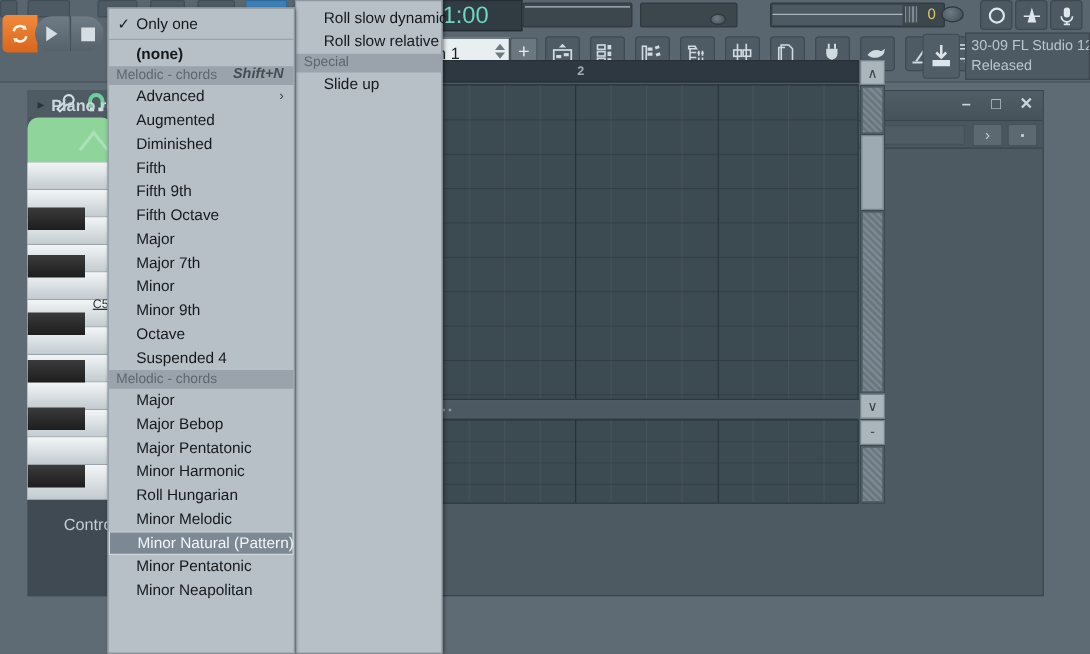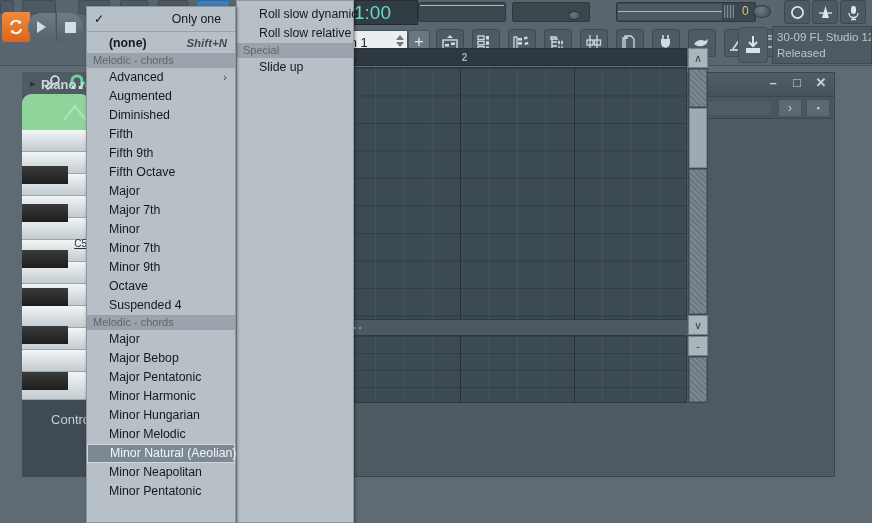--- a/index.html
+++ b/index.html
@@ -254,21 +254,21 @@
     height: 15px; line-height: 15px;
     background: #9aa3ab;
     color: #5c6view;
     color: #5e666d;
     font-size: 11px;
     padding-left: 6px;
     white-space: nowrap;
   }
   .menu-sep { height: 1px; background: #9aa3ab; margin: 2px 0; }
   .menu-shortcut {
-    position: absolute; right: 8px; top: 0;
+    position: absolute; right: 8px; top: 16px;
     font-style: italic; color: #454d53; font-size: 11.5px;
   }
   .submenu-arrow {
     position: absolute; right: 8px; top: 0; color: #3b4349; font-size: 11px;
   }
   .menu-spacer { height: 6px; }
 </style>
 </head>
 <body>
 
@@ -547,52 +547,51 @@
   <div class="menu" style="left:236px; top:0px; width:118px; height:523px;">
     <div class="menu-spacer" style="height:4px;"></div>
     <div class="menu-item">Roll slow dynamic</div>
     <div class="menu-item">Roll slow relative</div>
     <div class="menu-header">Special</div>
     <div class="menu-item">Slide up</div>
   </div>
 
   <div class="menu" style="left:86px; top:6px; width:150px; height:517px;">
 
-    <div class="menu-item checked" style="margin-top:3px;text-align:right;">Only one</div>
+    <div class="menu-item checked" style="margin-top:3px;">Only one</div>
     <div class="menu-sep"></div>
     <div class="menu-item bold">
       <span>(none)</span>
       <span class="menu-shortcut">Shift+N</span>
     </div>
 
     <div class="menu-header">Melodic - chords</div>
 
     <div class="menu-item">
       <span>Advanced</span>
       <span class="submenu-arrow">›</span>
     </div>
     <div class="menu-item">Augmented</div>
     <div class="menu-item">Diminished</div>
     <div class="menu-item">Fifth</div>
     <div class="menu-item">Fifth 9th</div>
     <div class="menu-item">Fifth Octave</div>
     <div class="menu-item">Major</div>
     <div class="menu-item">Major 7th</div>
     <div class="menu-item">Minor</div>
-    <div class="menu-item">Minor 7th</div>
     <div class="menu-item">Minor 9th</div>
     <div class="menu-item">Octave</div>
     <div class="menu-item">Suspended 4</div>
 
     <div class="menu-header">Melodic - chords</div>
 
     <div class="menu-item">Major</div>
     <div class="menu-item">Major Bebop</div>
     <div class="menu-item">Major Pentatonic</div>
     <div class="menu-item">Minor Harmonic</div>
-    <div class="menu-item">Minor Hungarian</div>
+    <div class="menu-item">Roll Hungarian</div>
     <div class="menu-item">Minor Melodic</div>
-    <div class="menu-item selected">Minor Natural (Aeolian)</div>
+    <div class="menu-item selected">Minor Natural (Pattern)</div>
+    <div class="menu-item">Minor Pentatonic</div>
     <div class="menu-item">Minor Neapolitan</div>
-    <div class="menu-item">Minor Pentatonic</div>
   </div>
 
 </div>
 
 </body></html>

